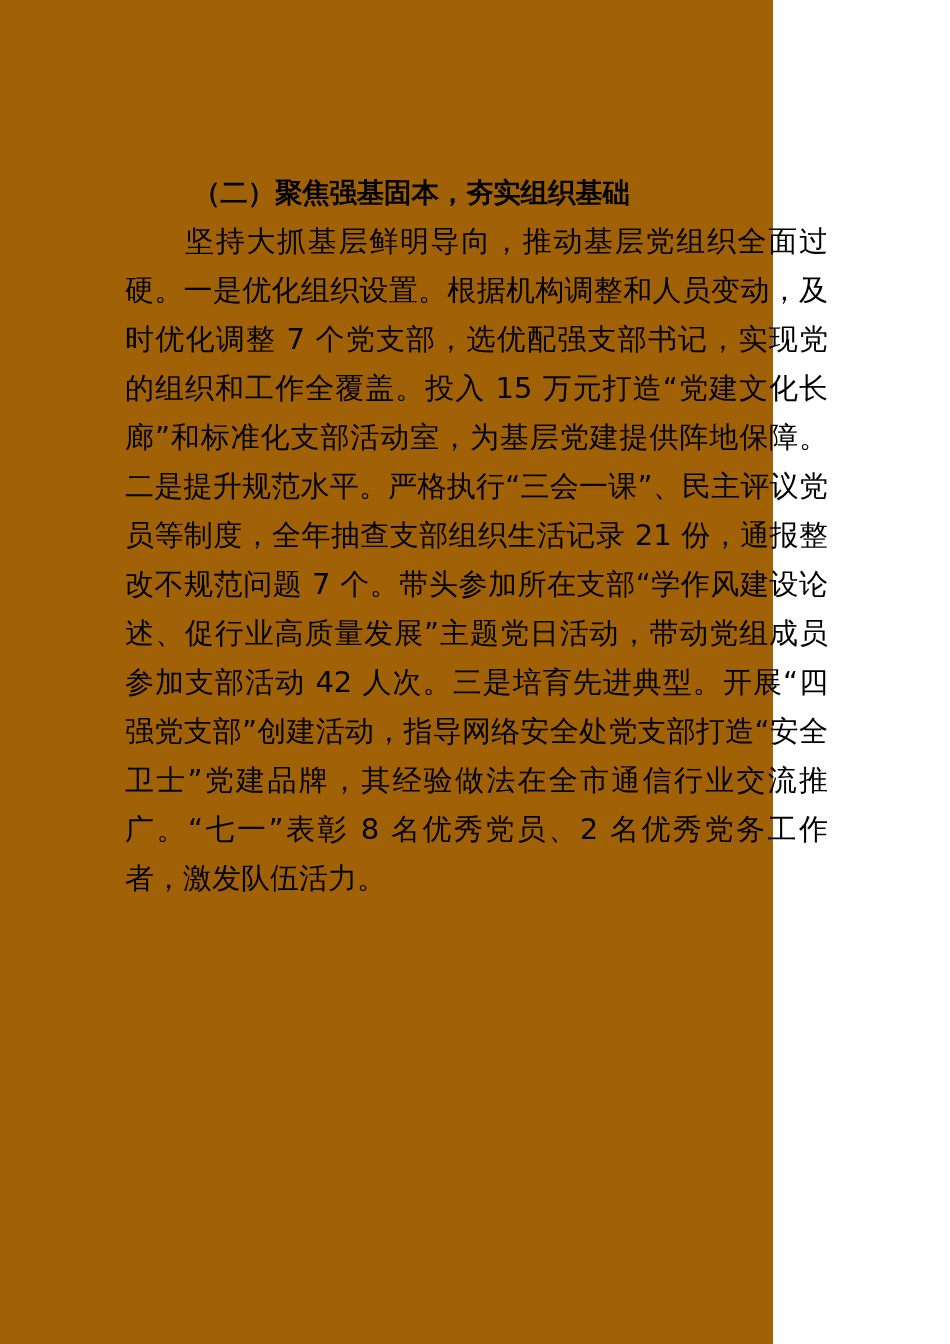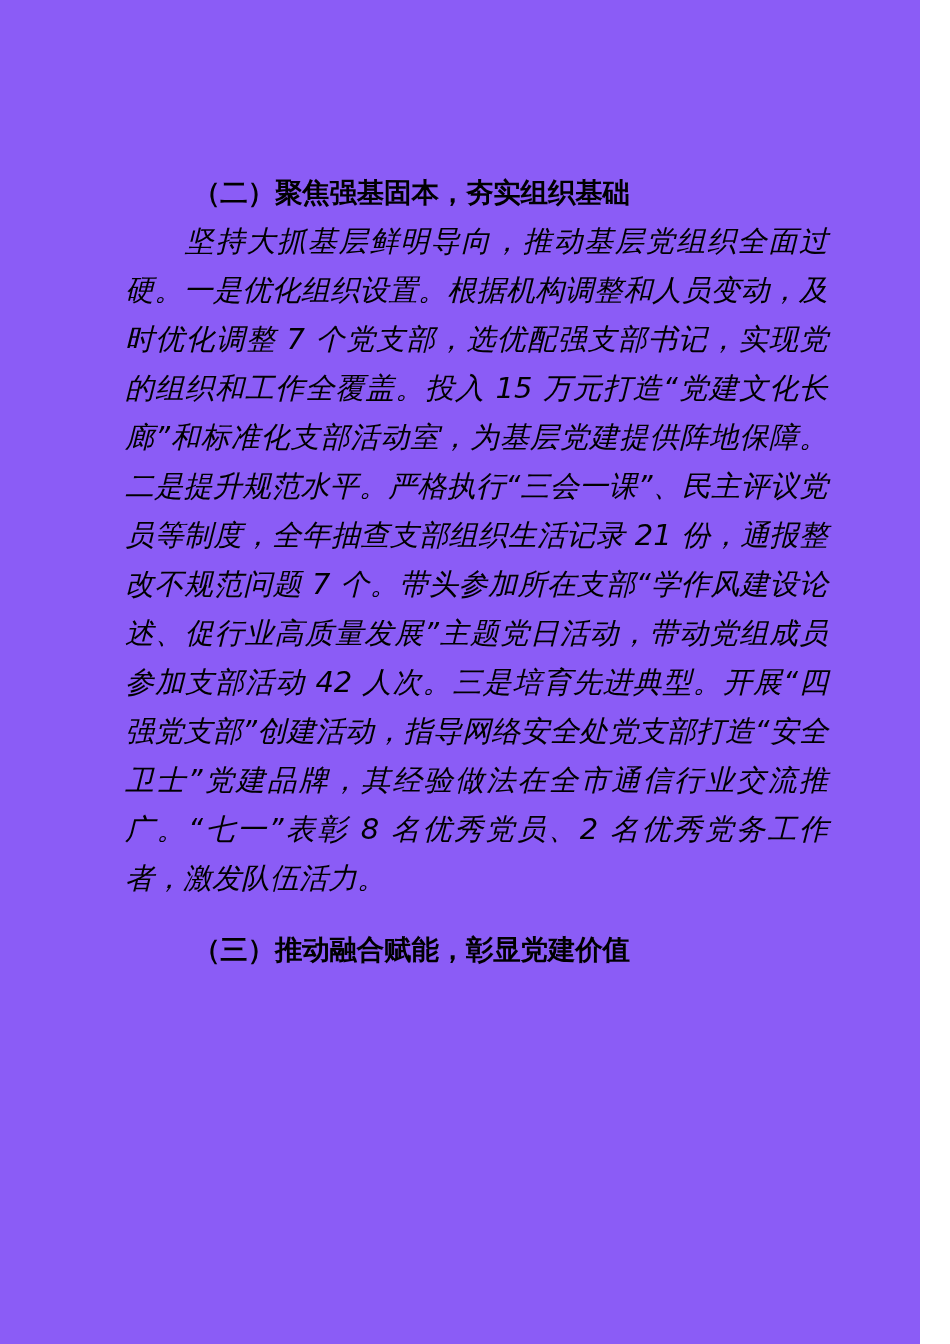--- a/index.html
+++ b/index.html
@@ -9,23 +9,23 @@
   }
   body {
     width: 950px;
     height: 1344px;
     font-family: "DejaVu Sans", "Liberation Sans", sans-serif;
     color: #000000;
     overflow: hidden;
   }
   .page {
     position: relative;
-    width: 920px;
+    width: 773px;
     height: 1344px;
-    background: #8b5cf6;
+    background: #a16207;
     box-sizing: border-box;
     padding: 168px 122px 0 125px;
   }
   .doc-body {
     width: 703px;
   }
   .section-heading {
     font-size: 27.5px;
     font-weight: bold;
     line-height: 49px;
@@ -40,30 +40,28 @@
   .body-paragraph {
     font-size: 29px;
     line-height: 49px;
     margin: 0;
     padding: 0;
     text-align: justify;
     text-justify: inter-ideograph;
     text-indent: 60px;
     word-break: break-all;
     letter-spacing: 0px;
-    font-style: italic;
   }
 </style>
 </head>
 <body>
 
 <div class="page">
   <div class="doc-body">
 
     <h2 class="section-heading">（二）聚焦强基固本，夯实组织基础</h2>
 
     <p class="body-paragraph">坚持大抓基层鲜明导向，推动基层党组织全面过硬。一是优化组织设置。根据机构调整和人员变动，及时优化调整 7 个党支部，选优配强支部书记，实现党的组织和工作全覆盖。投入 15 万元打造“党建文化长廊”和标准化支部活动室，为基层党建提供阵地保障。二是提升规范水平。严格执行“三会一课”、民主评议党员等制度，全年抽查支部组织生活记录 21 份，通报整改不规范问题 7 个。带头参加所在支部“学作风建设论述、促行业高质量发展”主题党日活动，带动党组成员参加支部活动 42 人次。三是培育先进典型。开展“四强党支部”创建活动，指导网络安全处党支部打造“安全卫士”党建品牌，其经验做法在全市通信行业交流推广。“七一”表彰 8 名优秀党员、2 名优秀党务工作者，激发队伍活力。</p>
 
-    <h2 class="section-heading second">（三）推动融合赋能，彰显党建价值</h2>
 
 
   </div>
 </div>
 
 </body></html>

